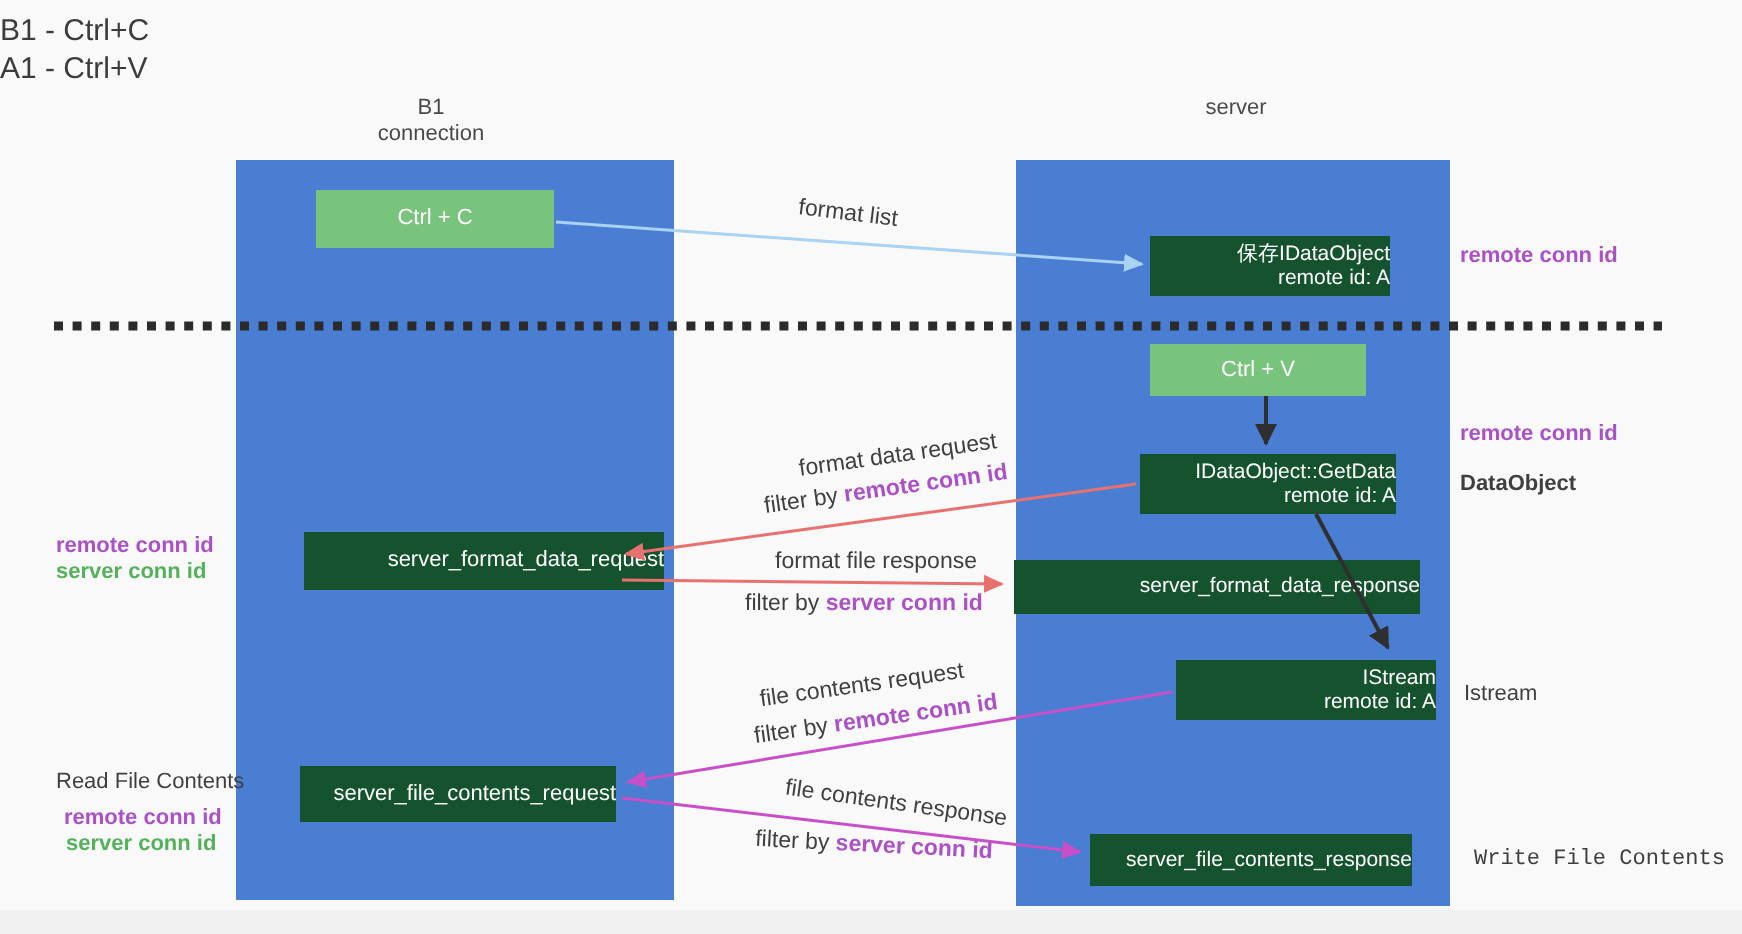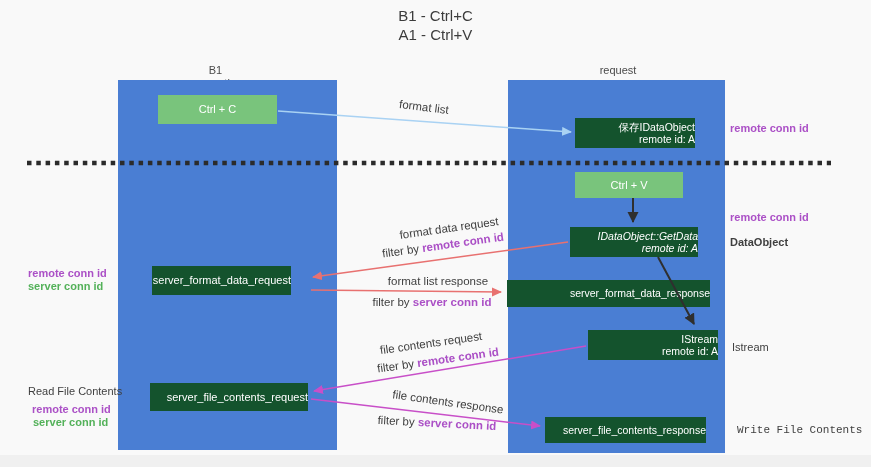--- a/index.html
+++ b/index.html
@@ -4,28 +4,28 @@
 <style>
   html,body{margin:0;padding:0;}
   body{
     width:871px;height:467px;
     font-family:"Liberation Sans","DejaVu Sans",sans-serif;
     background:#f9f9f9;overflow:hidden;
   }
   .stage{position:relative;width:871px;height:467px;background:#f9f9f9;}
   .bottom-strip{position:absolute;left:0;top:455px;width:871px;height:12px;background:#f0f0f0;}
 
-  .title{position:absolute;left:0;top:6px;width:871px;text-align:center;
+  .title{position:absolute;left:0;top:6px;width:871px;
          font-size:15px;line-height:19px;color:#3c3c3c;z-index:1;}
 
   .lane{position:absolute;top:80px;background:#4a7ed3;z-index:1;}
   .lane-b1{left:118px;width:219px;height:370px;}
   .lane-a1{left:508px;width:217px;height:373px;}
   .lane-header{position:absolute;top:48px;text-align:center;font-size:11px;
-               line-height:13px;color:#4a4a4a;z-index:1;margin-top:16px;}
+               line-height:13px;color:#4a4a4a;z-index:1;}
   .lane-header-b1{left:118px;width:195px;}
   .lane-header-a1{left:508px;width:220px;}
 
   .node{position:absolute;z-index:2;color:#fff;display:flex;flex-direction:column;
         align-items:center;justify-content:center;text-align:center;
         font-size:11px;line-height:13px;}
   .green{background:#79c47c;}
   .orange{background:#14532d;align-items:flex-end;}
 
   .flow-label{position:absolute;z-index:2;text-align:center;font-size:11.5px;
@@ -47,45 +47,45 @@
   <div class="title">
     <div>B1 - Ctrl+C</div>
     <div>A1 - Ctrl+V</div>
   </div>
 
   <div class="lane-header lane-header-b1">
     <div>B1</div>
     <div>connection</div>
   </div>
   <div class="lane-header lane-header-a1">
-    <div>request</div>
+    <div>server</div>
   </div>
 
   <div class="lane lane-b1"></div>
   <div class="lane lane-a1"></div>
 
   <div class="node green" style="left:158px;top:95px;width:119px;height:29px;">
     <div>Ctrl + C</div>
   </div>
 
   <div class="node orange" style="left:575px;top:118px;width:120px;height:30px;font-size:10.5px;line-height:12px;">
     <div>保存IDataObject</div>
     <div>remote id: A</div>
   </div>
 
   <div class="node green" style="left:575px;top:172px;width:108px;height:26px;">
     <div>Ctrl + V</div>
   </div>
 
-  <div class="node orange" style="left:570px;top:227px;width:128px;height:30px;font-size:10.5px;line-height:12px;font-style:italic;">
+  <div class="node orange" style="left:570px;top:227px;width:128px;height:30px;font-size:10.5px;line-height:12px;">
     <div>IDataObject::GetData</div>
     <div>remote id: A</div>
   </div>
 
-  <div class="node orange" style="left:152px;top:266px;width:139px;height:29px;">
+  <div class="node orange" style="left:152px;top:266px;width:180px;height:29px;">
     <div>server_format_data_request</div>
   </div>
 
   <div class="node orange" style="left:507px;top:280px;width:156px;height:27px;font-size:10.5px;padding-left:47px;">
     <div>server_format_data_response</div>
   </div>
 
   <div class="node orange" style="left:588px;top:330px;width:130px;height:30px;font-size:10.5px;line-height:12px;">
     <div>IStream</div>
     <div>remote id: A</div>
@@ -99,21 +99,21 @@
     <div>server_file_contents_request</div>
   </div>
 
   <div class="flow-label" style="left:344px;top:100px;width:160px;transform:rotate(7deg);">format list</div>
 
   <div class="flow-label" style="left:369px;top:221px;width:160px;transform:rotate(-8deg);">format data request</div>
   <div class="flow-label" style="left:353px;top:238px;width:180px;transform:rotate(-8deg);">
     <span>filter by </span><span class="purple">remote conn id</span>
   </div>
 
-  <div class="flow-label" style="left:358px;top:274px;width:160px;">format list response</div>
+  <div class="flow-label" style="left:358px;top:274px;width:160px;">format file response</div>
   <div class="flow-label" style="left:342px;top:295px;width:180px;">
     <span>filter by </span><span class="purple">server conn id</span>
   </div>
 
   <div class="flow-label" style="left:351px;top:336px;width:160px;transform:rotate(-8deg);">file contents request</div>
   <div class="flow-label" style="left:348px;top:353px;width:180px;transform:rotate(-8deg);">
     <span>filter by </span><span class="purple">remote conn id</span>
   </div>
 
   <div class="flow-label" style="left:368px;top:395px;width:160px;transform:rotate(8deg);">file contents response</div>

